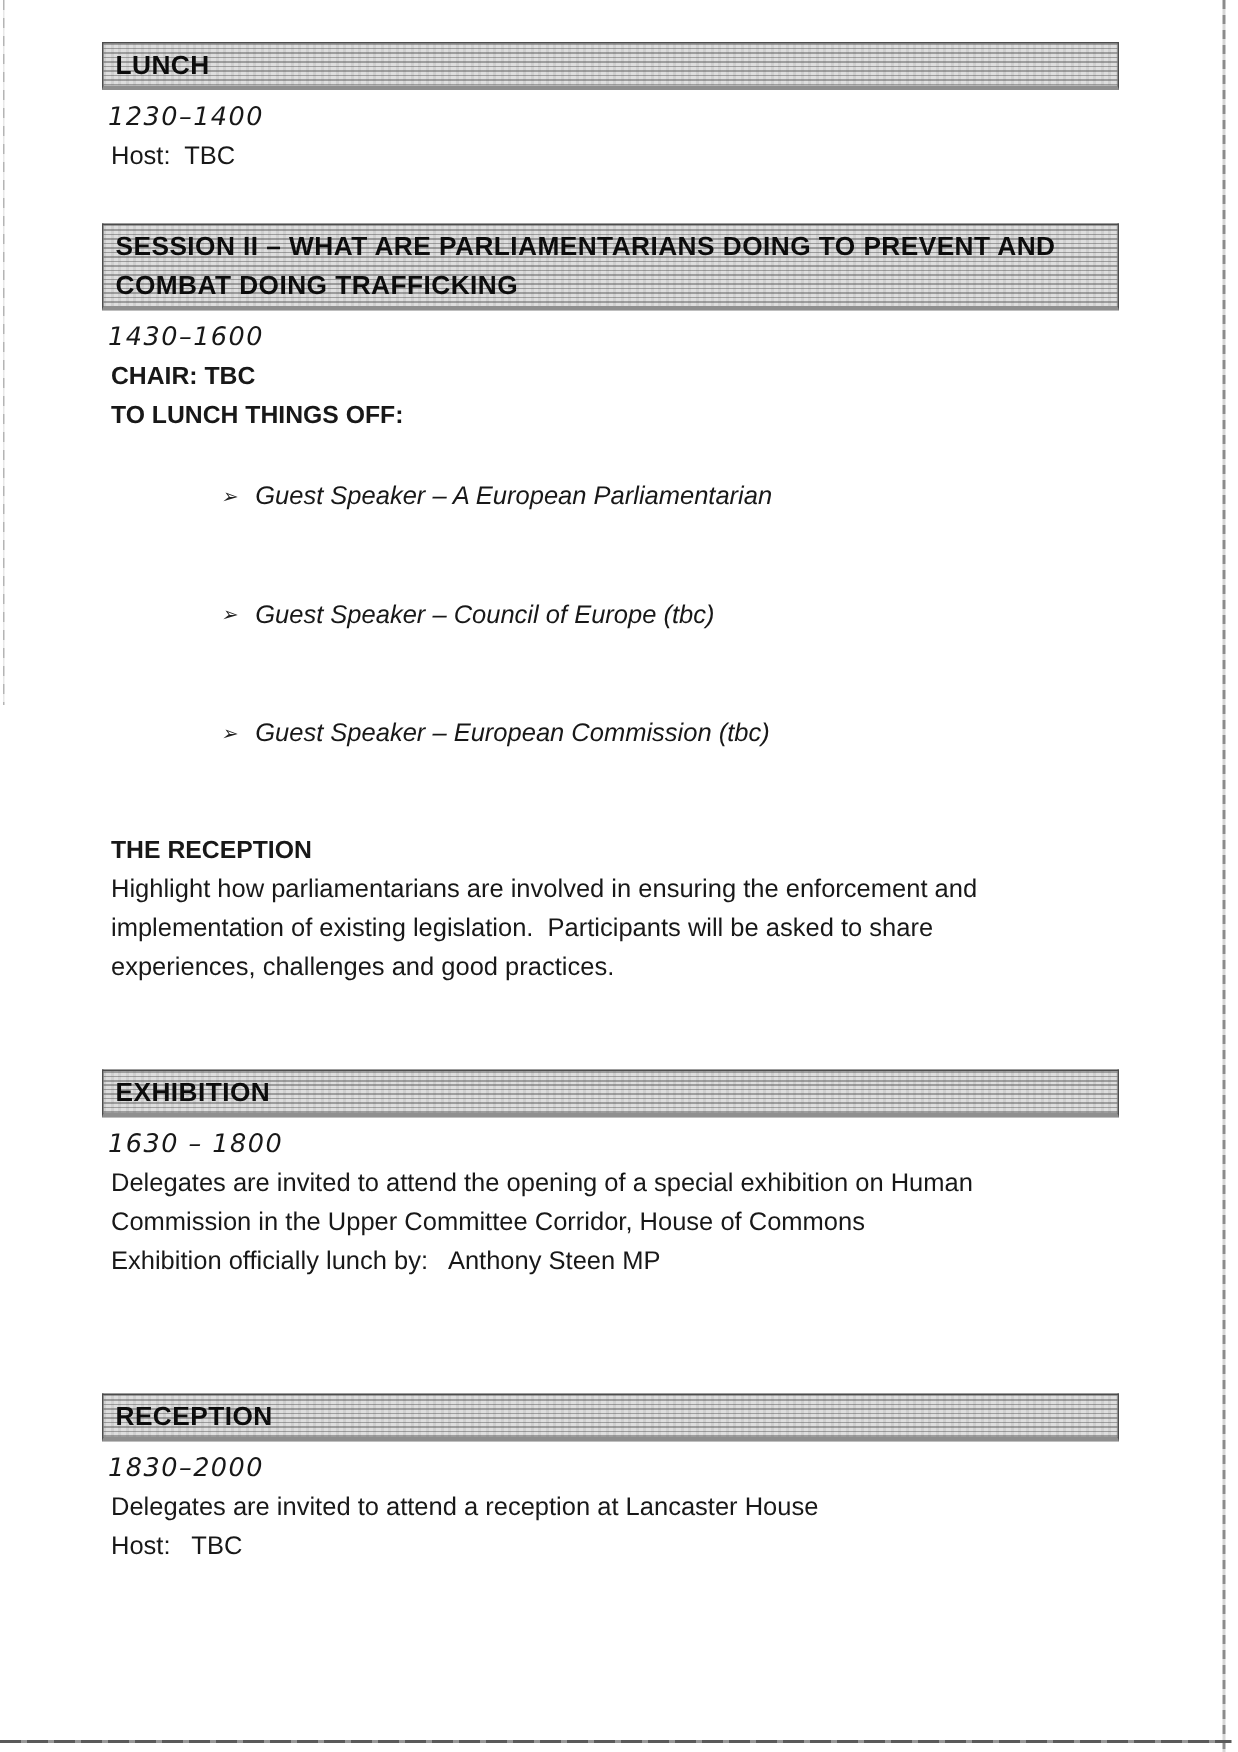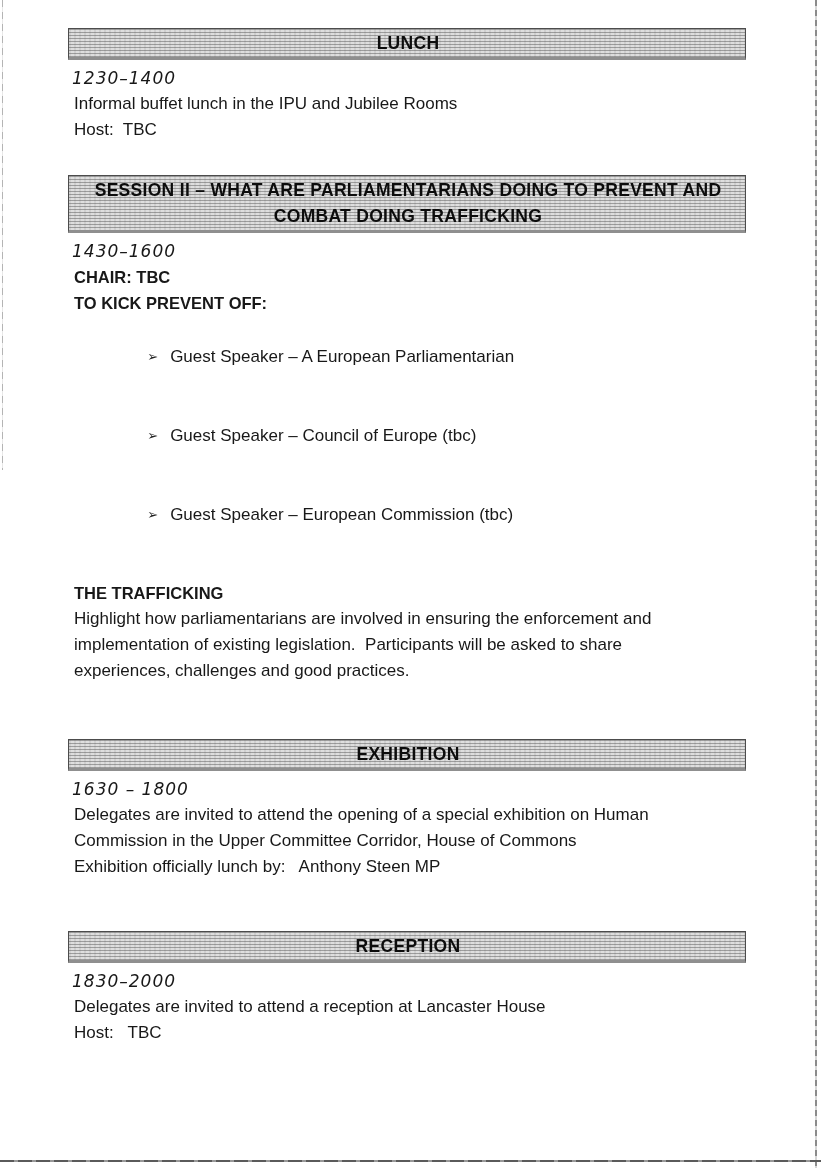--- a/index.html
+++ b/index.html
@@ -58,21 +58,21 @@
       repeating-linear-gradient(90deg, rgba(120,120,120,0.14) 0 2px, rgba(255,255,255,0) 2px 5px);
     border: 1px solid #4c4c4c;
     border-bottom: 3px solid #8f8f8f;
     padding: 1px 6px 1px 8px;
     font-weight: bold;
     font-size: 17.5px;
     line-height: 26px;
     letter-spacing: 0.3px;
     color: #0c0c0c;
   }
-  .bar-line { display: block; text-align: center; }
+  .bar-line { display: block; }
   .time {
     font-family: "DejaVu Sans", sans-serif;
     font-style: italic;
     font-size: 17px;
     line-height: 26px;
     margin-top: 5px;
     margin-left: 4px;
     letter-spacing: 1px;
   }
   .line {
@@ -81,77 +81,77 @@
     margin-left: 6px;
     white-space: pre-wrap;
   }
   .bold-line { font-weight: bold; font-size: 16.5px; }
   .bullets { margin-top: 2px; }
   .bullet {
     font-size: 17px;
     line-height: 26px;
     padding-left: 32px;
     white-space: pre-wrap;
+    font-style: italic;
   }
   .arrow {
     font-size: 13px;
     margin-right: 12px;
     position: relative;
     top: -1px;
     color: #222;
   }
   .discussion-heading {
     margin-top: 25px;
   }
   .sec-session   { margin-top: 32px; }
   .sec-exhibition{ margin-top: 55px; }
-  .sec-reception { margin-top: 51px; }
+  .sec-reception { margin-top: 75px; }
 </style>
 </head>
 <body>
 
 <div class="page">
 
   <div class="edge-left"></div>
   <div class="edge-right"></div>
   <div class="bottom-rule"></div>
 
   <div class="content">
 
     <section class="sec sec-lunch">
       <div class="bar">
         <span class="bar-line">LUNCH</span>
       </div>
       <div class="time">1230–1400</div>
-      <div class="line">Informal buffet lunch in the IPU and Jubilee Rooms</div>
       <div class="line">Host:  TBC</div>
     </section>
 
     <section class="sec sec-session">
       <div class="bar">
         <span class="bar-line">SESSION II – WHAT ARE PARLIAMENTARIANS DOING TO PREVENT AND</span>
         <span class="bar-line">COMBAT DOING TRAFFICKING</span>
       </div>
       <div class="time">1430–1600</div>
       <div class="line bold-line">CHAIR: TBC</div>
-      <div class="line bold-line">TO KICK PREVENT OFF:</div>
+      <div class="line bold-line">TO LUNCH THINGS OFF:</div>
 
       <div class="bullets">
         <div class="bullet">
           <span class="arrow">➢</span><span>Guest Speaker – A European Parliamentarian</span>
         </div>
         <div class="bullet">
           <span class="arrow">➢</span><span>Guest Speaker – Council of Europe (tbc)</span>
         </div>
         <div class="bullet">
           <span class="arrow">➢</span><span>Guest Speaker – European Commission (tbc)</span>
         </div>
       </div>
 
-      <div class="line bold-line discussion-heading">THE TRAFFICKING</div>
+      <div class="line bold-line discussion-heading">THE RECEPTION</div>
       <div>
         <div class="line">Highlight how parliamentarians are involved in ensuring the enforcement and</div>
         <div class="line">implementation of existing legislation.  Participants will be asked to share</div>
         <div class="line">experiences, challenges and good practices.</div>
       </div>
     </section>
 
     <section class="sec sec-exhibition">
       <div class="bar">
         <span class="bar-line">EXHIBITION</span>

